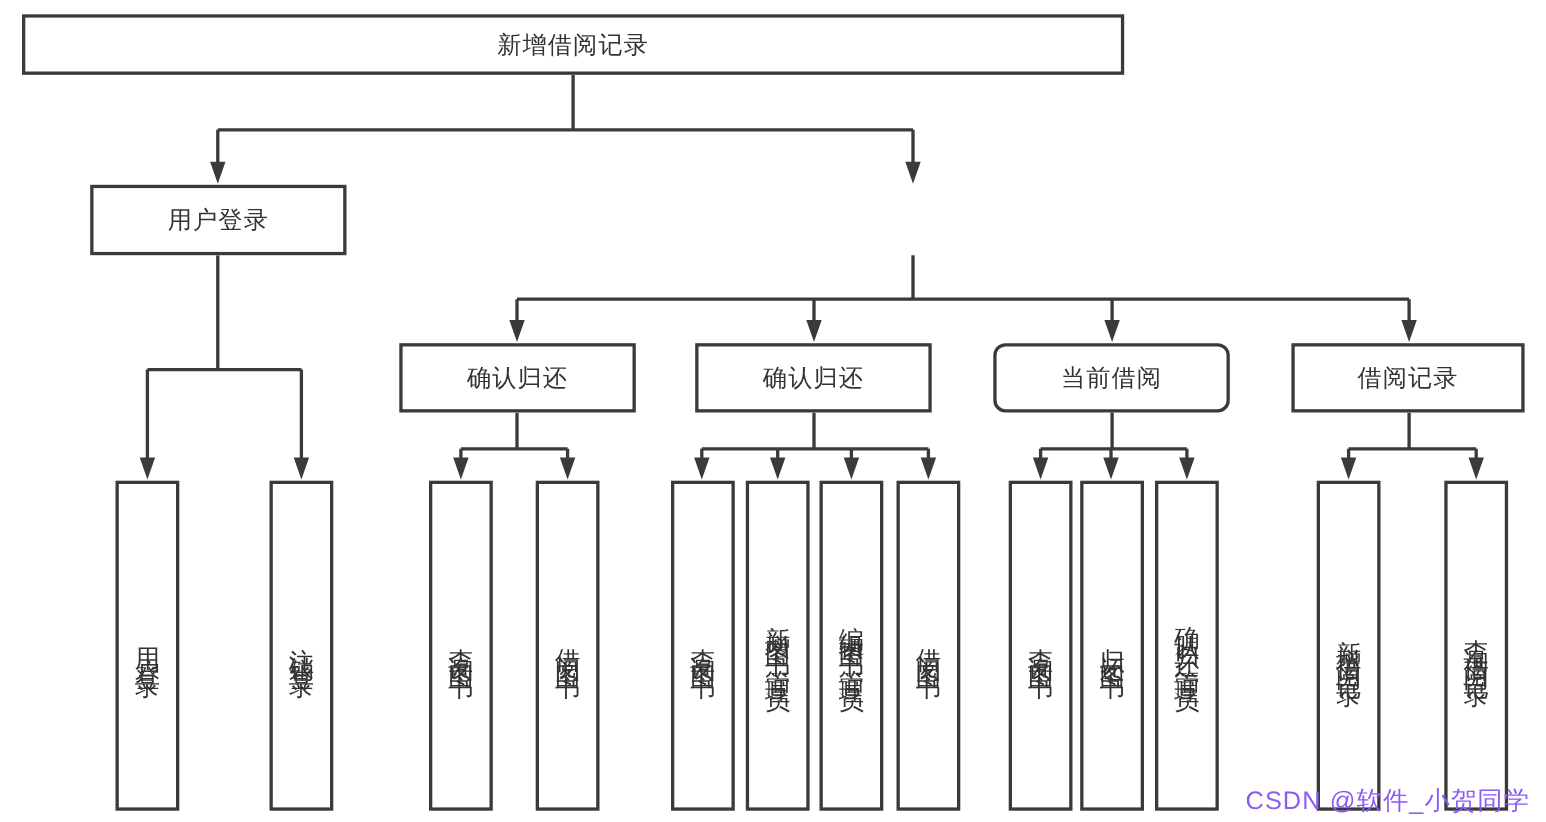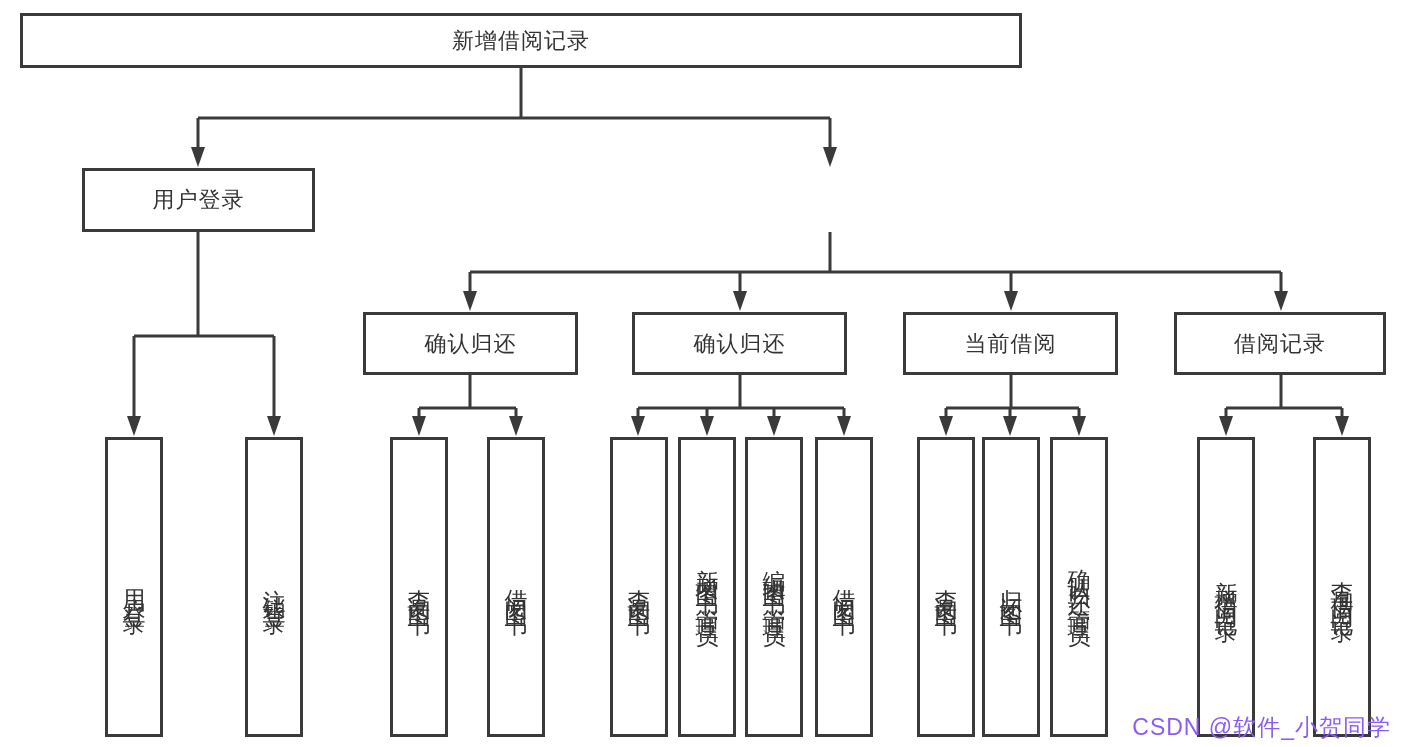--- a/index.html
+++ b/index.html
@@ -112,21 +112,21 @@
       <polygon points="1335,416 1349,416 1342,436"></polygon>
     </g>
   </svg>
 
   <div class="node" style="left:20px; top:13px; width:1002px; height:55px;">新增借阅记录</div>
 
   <div class="node" style="left:82px; top:168px; width:233px; height:64px;">用户登录</div>
 
   <div class="node" style="left:363px; top:312px; width:215px; height:63px;">确认归还</div>
   <div class="node" style="left:632px; top:312px; width:215px; height:63px;">确认归还</div>
-  <div class="node" style="left:903px; top:312px; width:215px; height:63px;">当前借阅</div>
+  <div class="node" style="left:903px; top:312px; width:215px; height:63px;border-radius:11px;">当前借阅</div>
   <div class="node" style="left:1174px; top:312px; width:212px; height:63px;">借阅记录</div>
 
   <div class="leaf" style="left:105px;">
     <span class="vtext">用户登录</span>
   </div>
   <div class="leaf" style="left:245px;">
     <span class="vtext">注销登录</span>
   </div>
 
   <div class="leaf" style="left:390px;">

